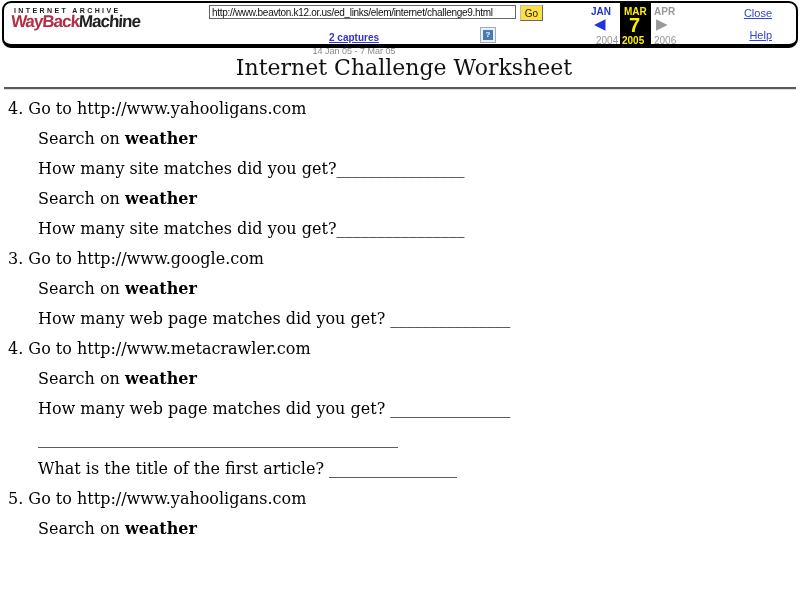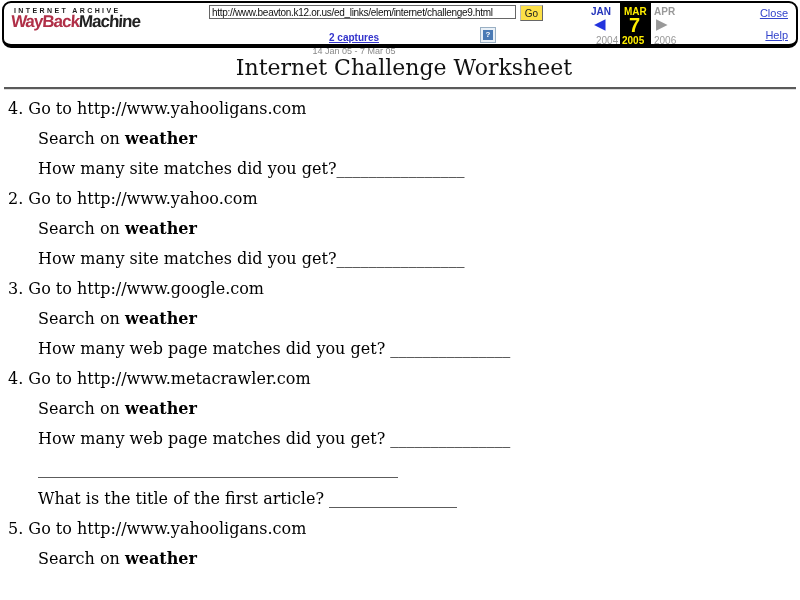--- a/index.html
+++ b/index.html
@@ -56,21 +56,21 @@
   .m-cur  { left: 38px; top: 3px; font-size: 10px; font-weight: bold; color: #ffee00; }
   .m-next { left: 68px; top: 3px; font-size: 10px; font-weight: bold; color: #999; }
   .arr-prev { left: 8px;  top: 12px; font-size: 15px; color: #2233dd; cursor: pointer; }
   .day      { left: 43px; top: 11px; font-size: 20px; font-weight: bold; color: #ffee00; }
   .arr-next { left: 70px; top: 12px; font-size: 15px; color: #999; }
   .y-prev { left: 10px;  top: 32px; font-size: 10px; color: #999; }
   .y-cur  { left: 36px; top: 32px; font-size: 10px; font-weight: bold; color: #ffee00; }
   .y-next { left: 68px; top: 32px; font-size: 10px; color: #999; }
 
   .close-link, .help-link {
-    position: absolute; right: 8px; font-size: 11px; color: #3344cc;
+    position: absolute; right: 24px; font-size: 11px; color: #3344cc;
     text-decoration: underline; cursor: pointer; font-family: "Liberation Sans", sans-serif;
   }
   .close-link { top: 4px; }
   .help-link  { bottom: 3px; }
 
   
   h1.title {
     text-align: center; font-size: 22px; font-weight: normal;
     margin: 7px 0 7px 8px; color: #111; font-family: "DejaVu Serif", serif;
   }
@@ -127,21 +127,20 @@
 
 <div class="content">
 
   <div>
     <p>4. Go to http://www.yahooligans.com</p>
     <p class="sub"><span>Search on </span><b>weather</b></p>
     <p class="sub">How many site matches did you get?________________</p>
   </div>
 
   <div>
-    <p>2. Go to http://www.yahoo.com</p>
     <p class="sub"><span>Search on </span><b>weather</b></p>
     <p class="sub">How many site matches did you get?________________</p>
   </div>
 
   <div>
     <p>3. Go to http://www.google.com</p>
     <p class="sub"><span>Search on </span><b>weather</b></p>
     <p class="sub">How many web page matches did you get? _______________</p>
   </div>
 

